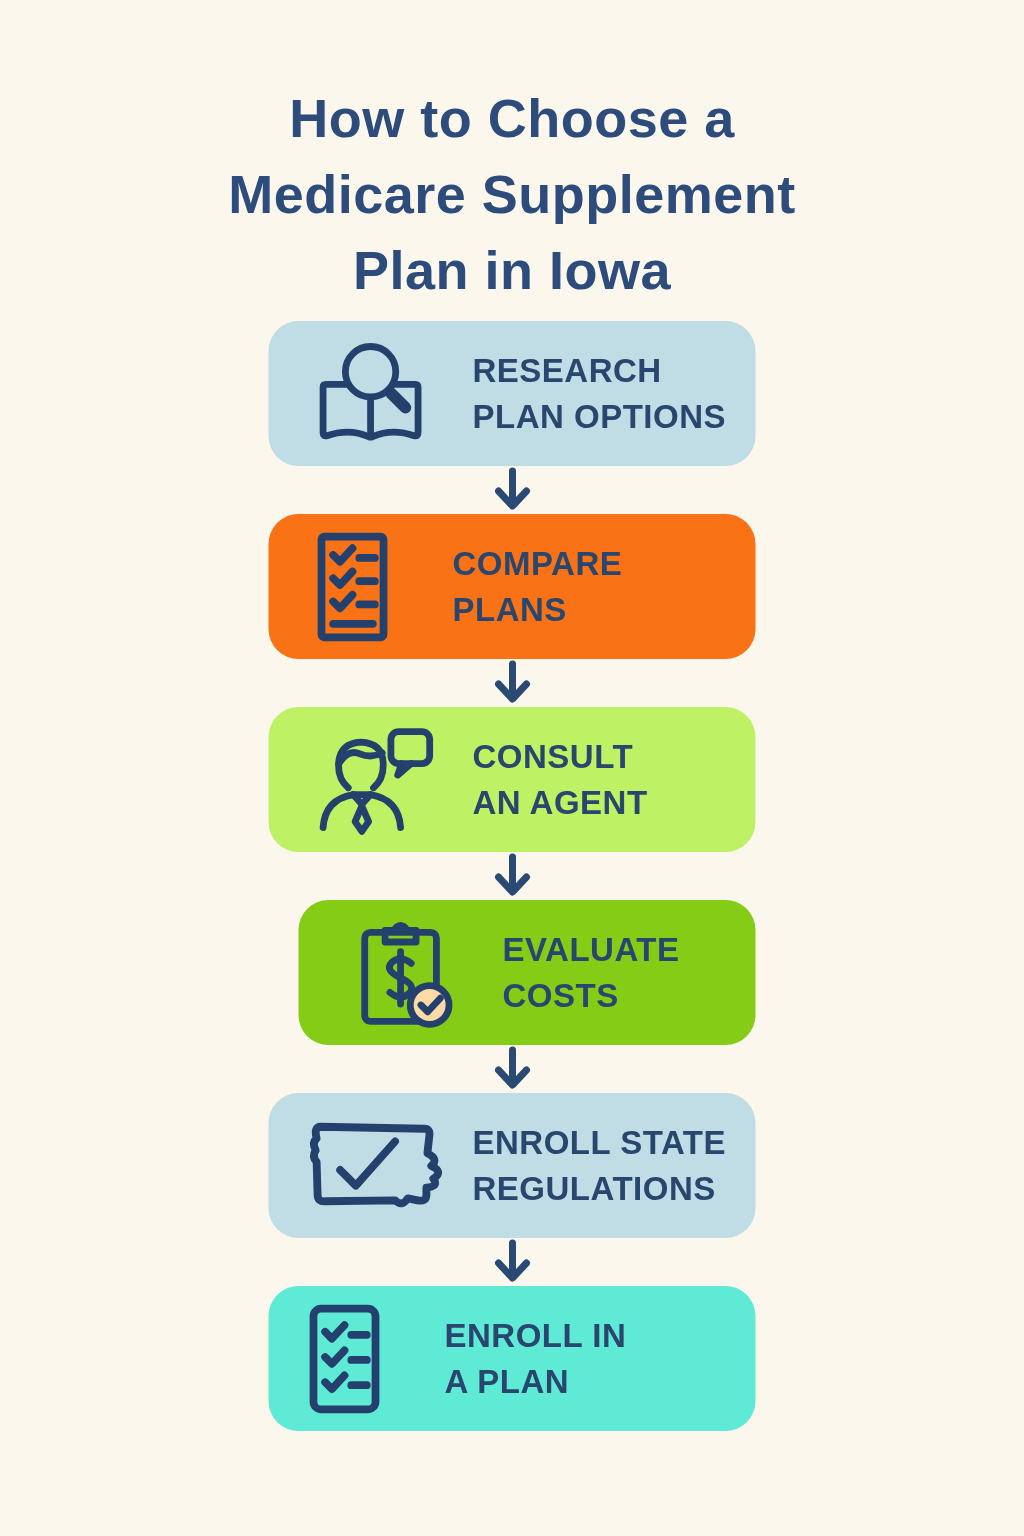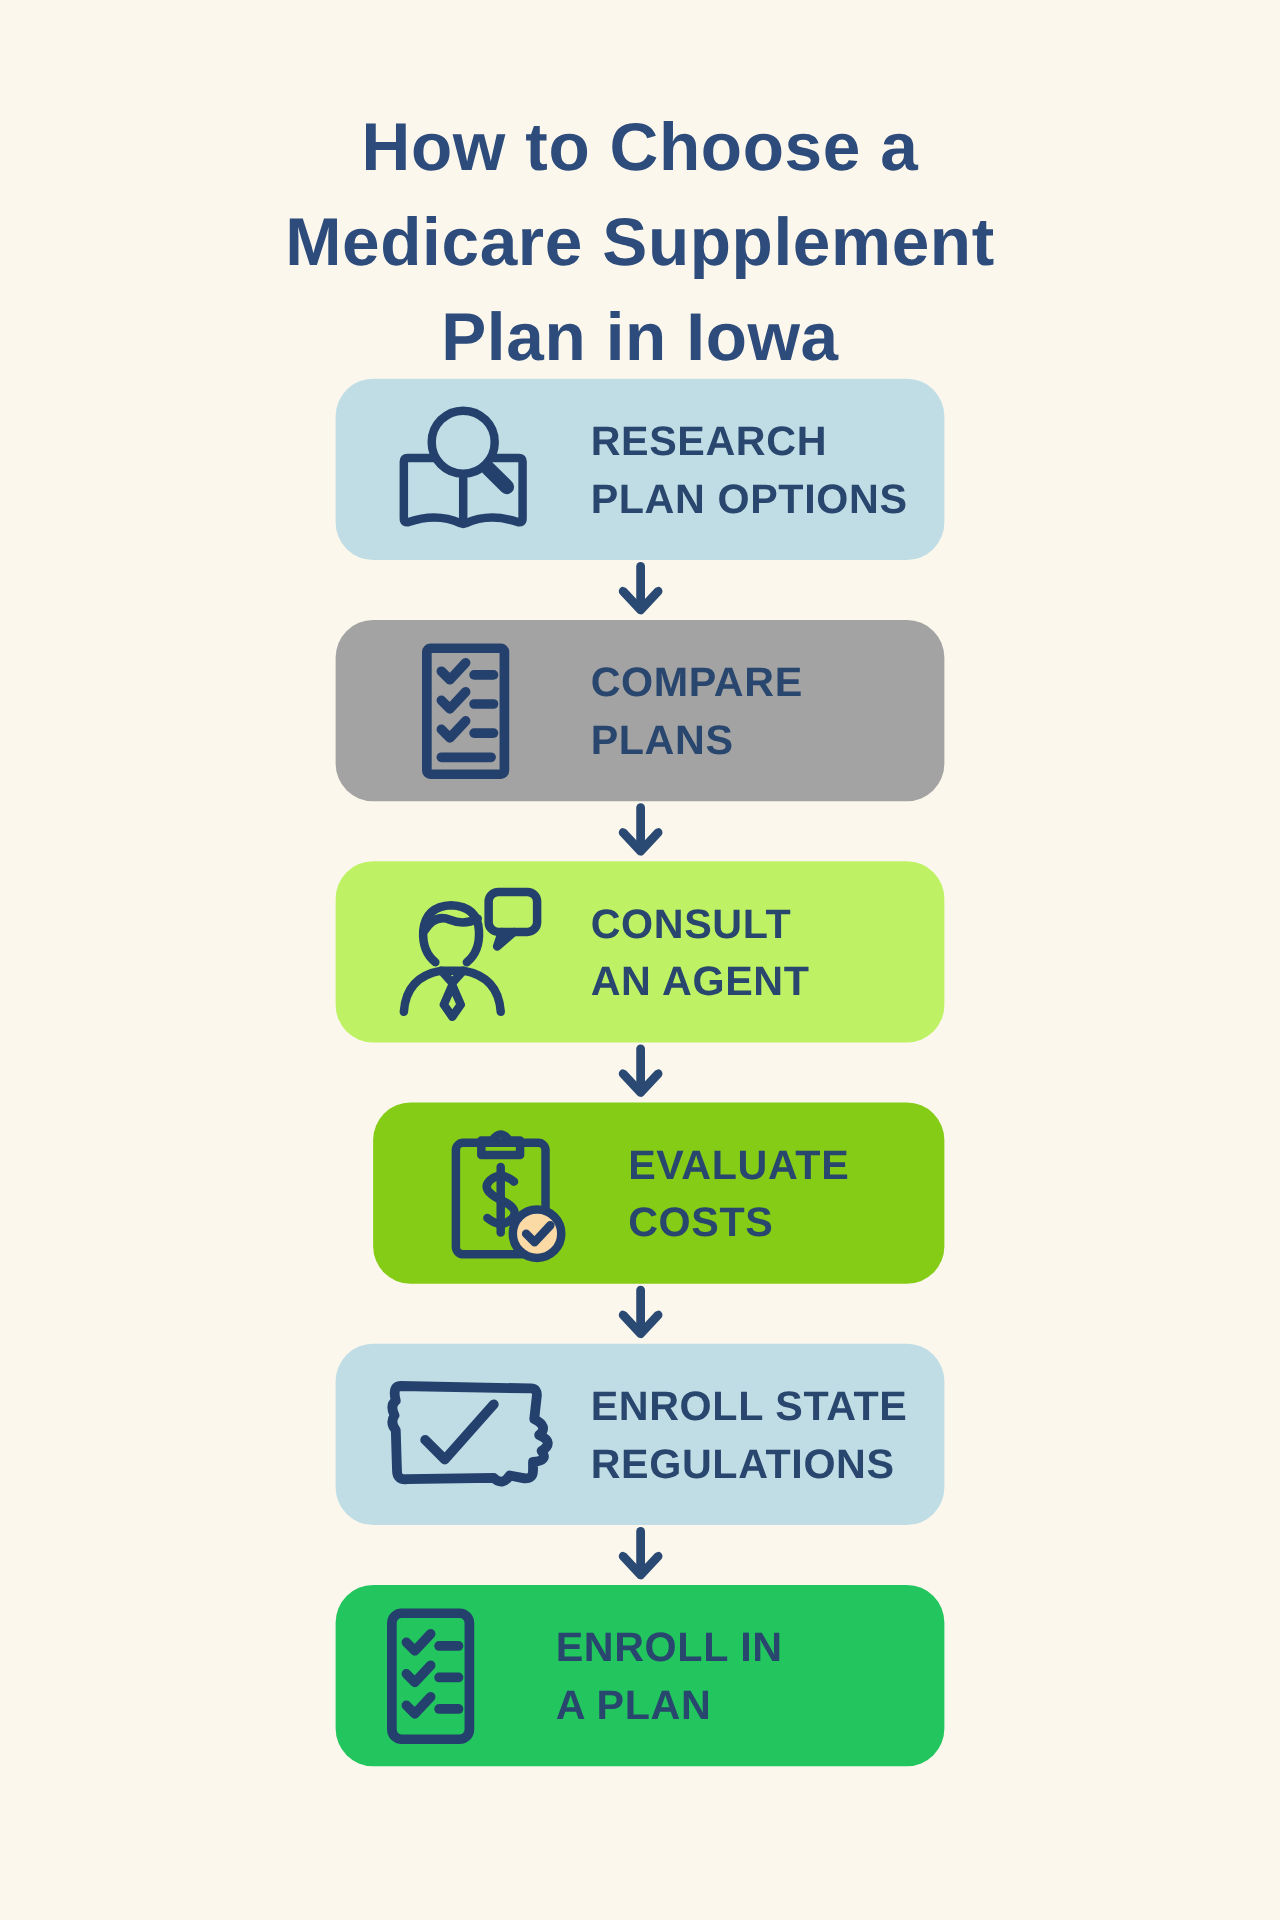--- a/index.html
+++ b/index.html
@@ -13,21 +13,21 @@
     top: 44px; left: 0; width: 100%;
     text-align: center;
     font-weight: bold;
     font-size: 54px;
     line-height: 76px;
     letter-spacing: 0.5px;
     white-space: pre-line;
   }
   .flow {
     position: absolute;
-    top: 303px; left: 50%;
+    top: 321px; left: 50%;
     transform: translateX(-50%);
     width: 487px;
     display: flex; flex-direction: column;
   }
   .step {
     height: 145px;
     border-radius: 30px;
     display: flex; align-items: center;
     box-sizing: border-box;
     padding-left: 40px;
@@ -88,21 +88,21 @@
 
   <div class="arrow-wrap">
     <svg width="40" height="46" viewBox="0 0 40 46">
       <g class="stroked" stroke-width="7">
         <line x1="20" y1="4" x2="20" y2="36"></line>
         <polyline points="6,24 20,39 34,24"></polyline>
       </g>
     </svg>
   </div>
 
-  <div class="step" style="background-color: #a3a3a3; --bg: #ABE0CA;">
+  <div class="step" style="background-color: #f97316; padding-left: 20px; --bg: #ABE0CA;">
     <div class="icon-box">
       <svg width="126" height="110" viewBox="0 0 130 112">
         <g class="stroked" stroke-width="8">
           <rect x="33" y="4" width="64" height="104" rx="3"></rect>
           <path d="M45,23 l7,7 l13,-14"></path>
           <line x1="72" y1="26" x2="88" y2="26"></line>
           <path d="M45,47 l7,7 l13,-14"></path>
           <line x1="72" y1="50" x2="88" y2="50"></line>
           <path d="M45,71 l7,7 l13,-14"></path>
           <line x1="72" y1="74" x2="88" y2="74"></line>
@@ -191,21 +191,21 @@
 
   <div class="arrow-wrap">
     <svg width="40" height="46" viewBox="0 0 40 46">
       <g class="stroked" stroke-width="7">
         <line x1="20" y1="4" x2="20" y2="36"></line>
         <polyline points="6,24 20,39 34,24"></polyline>
       </g>
     </svg>
   </div>
 
-  <div class="step" style="background-color: #22c55e; padding-left: 12px; --bg: #ABE0CA;">
+  <div class="step" style="background-color: #5eead4; padding-left: 12px; --bg: #ABE0CA;">
     <div class="icon-box">
       <svg width="126" height="110" viewBox="0 0 130 112">
         <g class="stroked" stroke-width="8">
           <rect x="33" y="4" width="64" height="104" rx="8"></rect>
           <path d="M45,28 l7,7 l13,-14"></path>
           <line x1="72" y1="31" x2="88" y2="31"></line>
           <path d="M45,54 l7,7 l13,-14"></path>
           <line x1="72" y1="57" x2="88" y2="57"></line>
           <path d="M45,80 l7,7 l13,-14"></path>
           <line x1="72" y1="83" x2="88" y2="83"></line>

